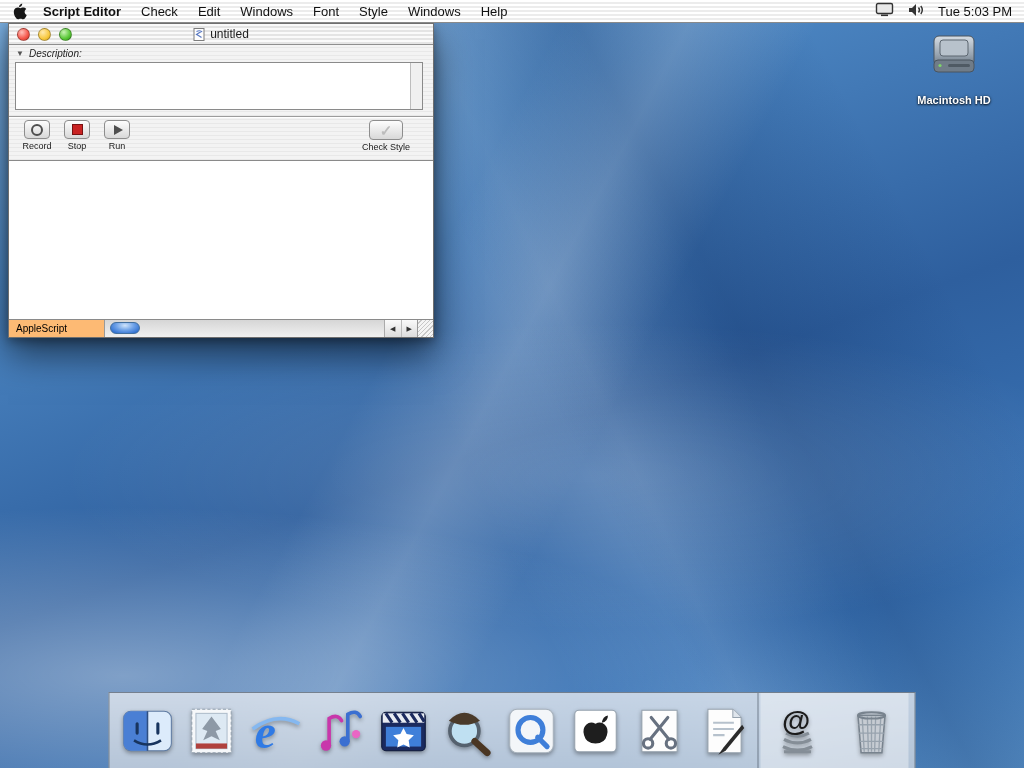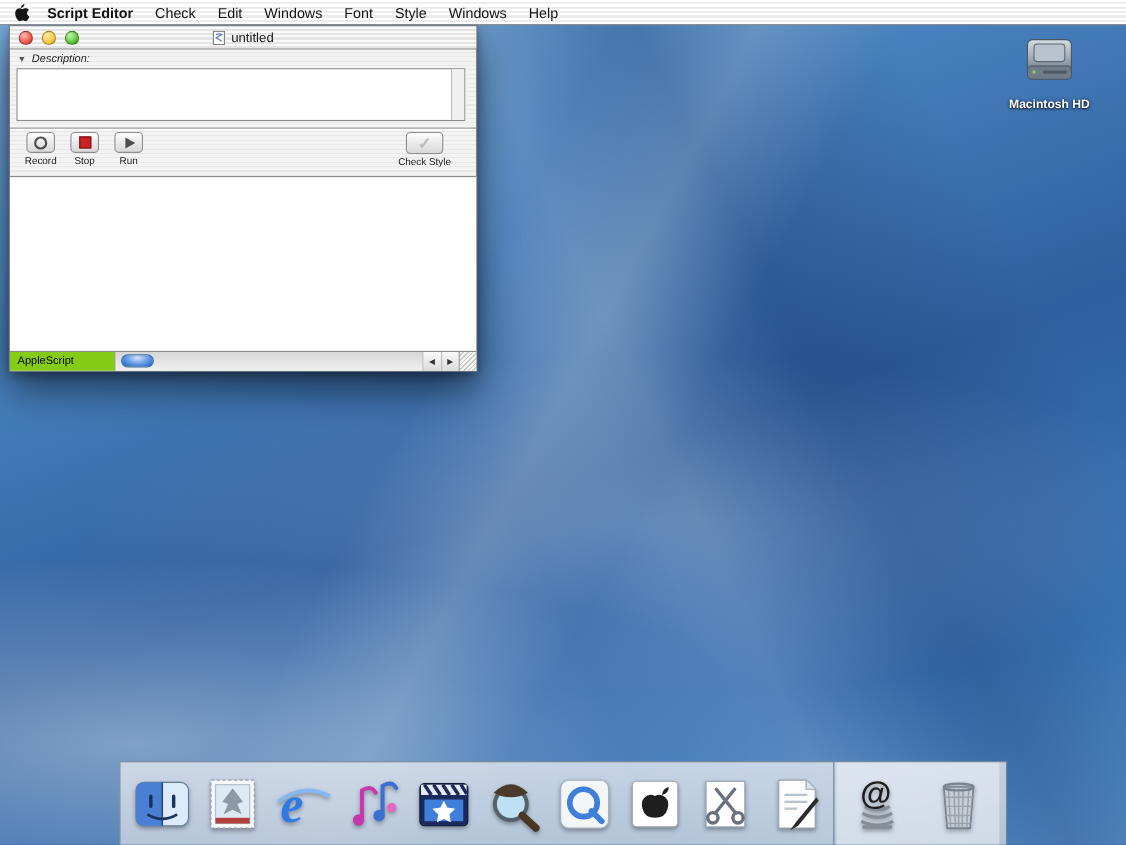--- a/index.html
+++ b/index.html
@@ -61,36 +61,36 @@
     justify-content:center;padding:0;cursor:default;}
   .tbtn.wide{width:34px;height:20px;}
   .tlabel{font-size:9px;color:#1a1a1a;margin-top:2px;white-space:nowrap;}
   .ic-rec{width:8px;height:8px;border:2px solid #4f4f4f;border-radius:50%;}
   .ic-stop{width:9px;height:9px;background:#c92222;border:1px solid #771111;}
   .ic-run{width:0;height:0;border-left:9px solid #4f4f4f;border-top:5px solid transparent;
     border-bottom:5px solid transparent;margin-left:2px;}
   .ic-check{color:#bcbcbc;font-size:15px;font-weight:bold;line-height:1;}
   .scriptarea{flex:1;background:#fff;border-top:1px solid #8a8a8a;border-bottom:1px solid #8a8a8a;}
   .statusbar{height:17px;display:flex;align-items:stretch;background:#e6e6e6;}
-  .langpop{width:88px;background:#84cc16;border-right:1px solid #9a9a9a;font-size:10px;
+  .langpop{width:88px;background:#fdba74;border-right:1px solid #9a9a9a;font-size:10px;
     display:flex;align-items:center;padding-left:7px;cursor:default;}
   .htrack{flex:1;position:relative;background:linear-gradient(#d6d6d6,#f0f0f0);}
   .hthumb{position:absolute;left:5px;top:2px;width:30px;height:12px;border-radius:7px;
     border:1px solid #43709f;box-sizing:border-box;
     background:radial-gradient(ellipse at 50% 25%, #cfe4fb, #6ea2e8 45%, #2f6fd0 85%);}
   .harrows{width:32px;display:flex;border-left:1px solid #aaa;}
   .harrow{flex:1;display:flex;align-items:center;justify-content:center;font-size:7px;
     color:#333;background:linear-gradient(#fafafa,#dcdcdc);cursor:default;}
   .harrow + .harrow{border-left:1px solid #bbb;}
   .grip{width:15px;border-left:1px solid #9a9a9a;
     background:repeating-linear-gradient(135deg,#f4f4f4 0 2px,#c7c7c7 2px 3px);}
 
   
   .hd{position:absolute;top:32px;right:20px;width:100px;z-index:5;text-align:center;cursor:default;}
-  .hdlabel{margin-top:6px;font-size:11px;font-weight:bold;color:#fff;
+  .hdlabel{margin-top:12px;font-size:11px;font-weight:bold;color:#fff;
     text-shadow:0 1px 2px rgba(0,0,0,.85), 0 0 3px rgba(0,0,0,.5);}
 
   
   .dock{position:absolute;bottom:0;left:50%;transform:translateX(-50%);z-index:30;
     height:76px;display:flex;align-items:center;padding:0 6px;
     background:linear-gradient(rgba(224,230,238,.82), rgba(202,211,222,.82));
     border:1px solid rgba(70,80,92,.6);border-bottom:none;box-sizing:border-box;}
   .dock-item{width:64px;height:64px;display:flex;align-items:center;justify-content:center;cursor:default;}
   .dock-item svg{width:56px;height:56px;filter:drop-shadow(0 2px 2px rgba(0,0,0,.35));}
   .dock-sep{width:1px;align-self:stretch;background:rgba(50,60,72,.55);margin:0 2px;}
@@ -111,20 +111,36 @@
     </svg>
   </div>
   <div class="menu-item app">Script Editor</div>
   <div class="menu-item">Check</div>
   <div class="menu-item">Edit</div>
   <div class="menu-item">Windows</div>
   <div class="menu-item">Font</div>
   <div class="menu-item">Style</div>
   <div class="menu-item">Windows</div>
   <div class="menu-item">Help</div>
+  <div class="menu-status">
+    <span>
+      <svg width="19" height="15" viewBox="0 0 19 15">
+        <rect x="1.5" y="1.5" width="16" height="10" rx="1.5" fill="#e9e9e9" stroke="#333" stroke-width="1.4"></rect>
+        <rect x="6" y="12.5" width="7" height="1.6" fill="#333"></rect>
+      </svg>
+    </span>
+    <span>
+      <svg width="16" height="14" viewBox="0 0 16 14">
+        <path d="M1 5 h3 l4 -4 v12 l-4 -4 h-3 z" fill="#333"></path>
+        <path d="M10.5 4.5 q2 2.5 0 5" stroke="#333" stroke-width="1.4" fill="none"></path>
+        <path d="M12.8 3 q3 4 0 8" stroke="#333" stroke-width="1.4" fill="none"></path>
+      </svg>
+    </span>
+    <span class="clock">Tue 5:03 PM</span>
+  </div>
 </div>
 
 <div class="window">
   <div class="titlebar">
     <div class="lights">
       <span class="tl red"></span>
       <span class="tl yellow"></span>
       <span class="tl green"></span>
     </div>
     <div class="wtitle">

